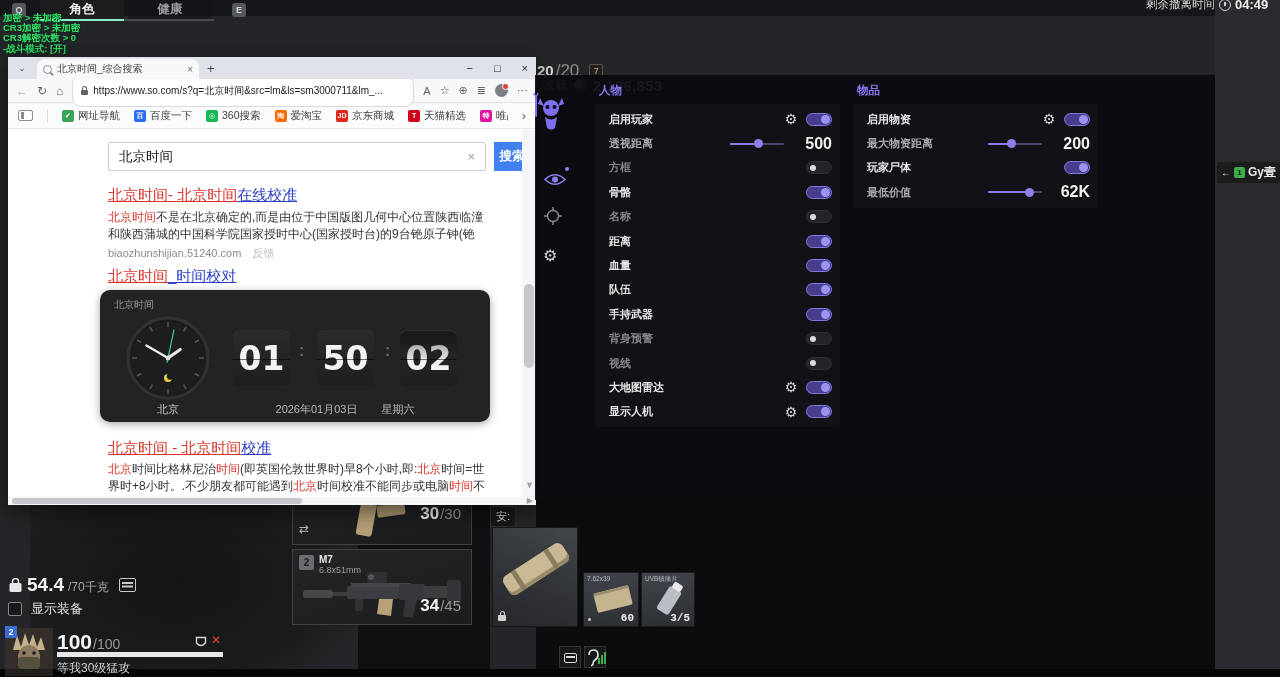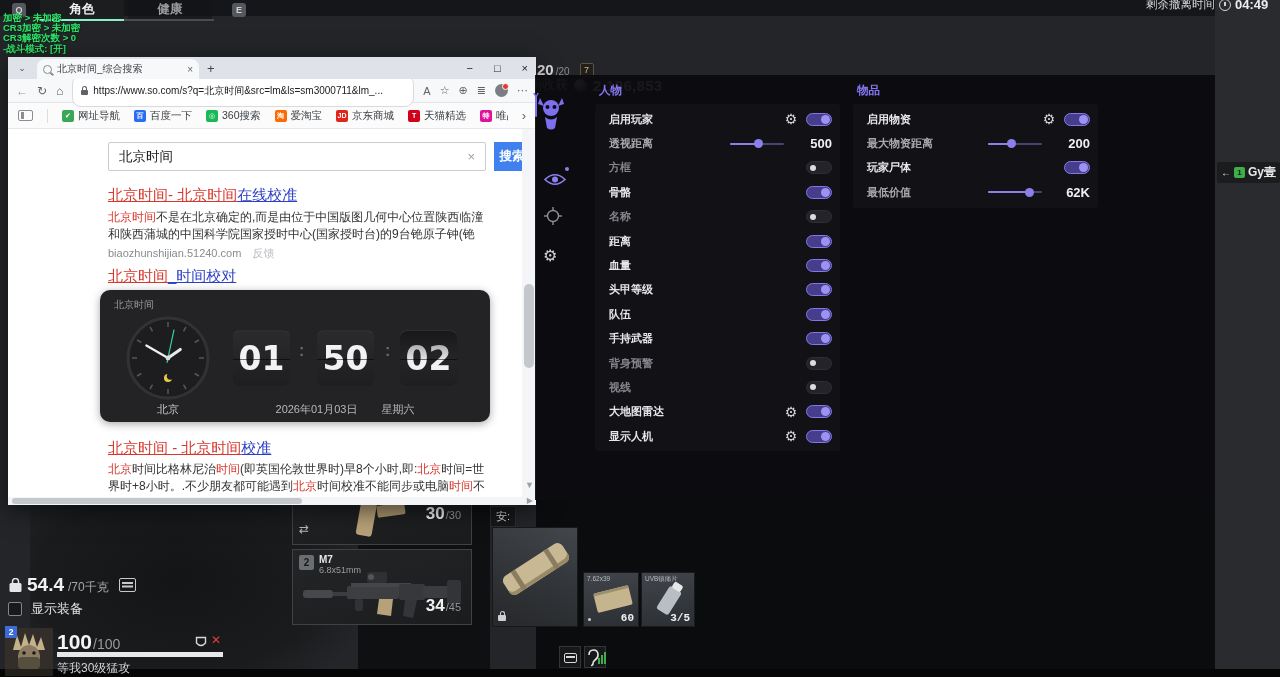--- a/index.html
+++ b/index.html
@@ -32,21 +32,21 @@
   .loot-row{left:495px;top:38px;display:flex;align-items:center;gap:6px;z-index:8;margin-top:38px;}
   .list-icon{width:15px;height:13px;border:1.5px solid #b7b8ba;border-radius:2px;position:relative;}
   .list-icon::before{content:"";position:absolute;left:2px;right:2px;top:3px;height:1.5px;background:#b7b8ba;
     box-shadow:0 3px 0 #b7b8ba;}
   .loot-label{font-size:13px;color:#dcdcde;}
   .coin{width:13px;height:13px;border-radius:50%;
     background:radial-gradient(circle at 35% 30%,#ececec,#9d9d9d 45%,#4c4c4c 95%);}
   .loot-value{font-size:15px;font-weight:bold;color:#f0f0f1;letter-spacing:.3px;}
   .ammo-row{left:537px;top:61px;display:flex;align-items:baseline;gap:2px;z-index:8;}
   .ammo-v{font-size:15px;font-weight:bold;color:#d9d9db;}
-  .ammo-m{font-size:10px;color:#8b8b8e;}
+  .ammo-m{font-size:17px;color:#8b8b8e;}
   .g-badge{margin-left:8px;width:14px;height:14px;border:1px solid #5c5347;background:#221f1b;
     color:#c9b38a;font-size:9px;display:flex;align-items:center;justify-content:center;border-radius:2px;align-self:center;}
   .timer{left:1146px;top:-3px;display:flex;align-items:center;gap:4px;z-index:8;}
   .timer-label{font-size:11.5px;color:#d8d8da;}
   .clock-ic{width:12px;height:12px;border-radius:50%;border:1.5px solid #d2d2d5;position:relative;}
   .clock-ic::before{content:"";position:absolute;left:4px;top:2px;width:1.5px;height:4px;background:#d2d2d5;}
   .timer-value{font-size:13px;font-weight:bold;color:#eceded;}
 
   
   .mate{left:1217px;top:162px;display:flex;align-items:center;gap:3px;z-index:8;
@@ -69,21 +69,21 @@
   .mlabel.lit{color:#e6e6ea;} .mlabel.mid{color:#a9a9af;} .mlabel.dim{color:#85858c;}
   .gear{width:20px;text-align:center;margin-right:5px;color:#d5d5da;font-size:14px;line-height:1;}
   .tgl{position:relative;width:26px;height:13px;border-radius:7px;}
   .tgl.on{background:#463d8c;border:1px solid #8478e8;}
   .tgl.on .tknob{position:absolute;right:1px;top:1px;width:9px;height:9px;border-radius:50%;background:#9c92f2;}
   .tgl.off{background:#232329;border:1px solid #2e2e34;}
   .tgl.off .tknob{position:absolute;left:3px;top:2.5px;width:6px;height:6px;border-radius:50%;background:#dcdcdf;}
   .mslider{position:relative;width:54px;height:2px;background:#4a4470;margin-right:14px;border-radius:1px;}
   .sfill{position:absolute;left:0;top:0;height:2px;background:#8b80ea;border-radius:1px;}
   .sknob{position:absolute;top:-3.5px;width:9px;height:9px;border-radius:50%;background:#8b80ea;}
-  .mval{width:34px;text-align:right;font-size:13px;font-weight:bold;color:#f0f0f2;}
+  .mval{width:34px;text-align:right;font-size:16px;font-weight:bold;color:#f0f0f2;}
 
   
   .browser{left:8px;top:57px;width:528px;height:448px;z-index:30;box-shadow:0 6px 22px rgba(0,0,0,.55);}
   .b-title{height:22px;background:#dfe3e9;display:flex;align-items:center;position:relative;}
   .b-chev{width:18px;height:16px;margin-left:5px;border-radius:3px;color:#555;font-size:9px;
     display:flex;align-items:center;justify-content:center;}
   .b-tab{margin-left:6px;width:162px;height:20px;margin-top:2px;background:#f6f8fa;
     border-radius:8px 8px 0 0;display:flex;align-items:center;padding:0 6px;gap:5px;}
   .favicon{width:9px;height:9px;border:1.5px solid #8a8d91;border-radius:50%;position:relative;flex:none;}
   .favicon::after{content:"";position:absolute;right:-3px;bottom:-2px;width:4px;height:1.5px;background:#8a8d91;transform:rotate(40deg);}
@@ -157,21 +157,21 @@
   
   .wcard{width:180px;background:linear-gradient(160deg,#232527,#1a1c1e);border:1px solid #3f4144;z-index:5;}
   .wcard1{left:292px;top:437px;height:108px;}
   .wcard2{left:292px;top:549px;height:76px;}
   .slotbadge{left:6px;top:5px;width:15px;height:15px;background:#6a6d71;border-radius:2px;color:#16181a;
     font-size:10px;font-weight:bold;display:flex;align-items:center;justify-content:center;}
   .wname{left:26px;top:4px;font-size:10px;font-weight:bold;color:#e8e8e9;}
   .wcal{left:26px;top:15px;font-size:9px;color:#9a9da0;}
   .wammo{right:10px;display:flex;align-items:baseline;gap:1px;}
   .wammo .a{font-size:17px;font-weight:bold;color:#f0f0f1;}
-  .wammo .m{font-size:11px;color:#94979a;}
+  .wammo .m{font-size:15px;color:#94979a;}
   .swap{left:6px;bottom:8px;font-size:12px;color:#b8babd;}
   .tanmag{left:66px;top:56px;width:16px;height:42px;background:#b7a178;transform:rotate(10deg);border-radius:3px;}
   .tanst{left:84px;top:66px;width:28px;height:12px;background:#a9956e;transform:rotate(-8deg);border-radius:2px;}
   .safechip{left:490px;top:506px;background:#17181a;border:1px solid #2c2d30;color:#d8d8da;
     font-size:11px;padding:2px 5px;z-index:6;}
   .bigslot{left:492px;top:527px;width:86px;height:100px;z-index:6;border:1px solid #17181a;
     background:linear-gradient(200deg,#43474c 0%,#33363a 45%,#26282b 100%);}
   .case{left:8px;top:30px;width:70px;height:22px;background:#c9b894;border-radius:6px;
     transform:rotate(-33deg);box-shadow:inset 0 -4px 0 #998a66;}
   .case::before{content:"";position:absolute;left:12px;top:0;bottom:0;width:5px;background:#8a7c5e;}
@@ -562,26 +562,20 @@
               <span class="tknob"></span>
             </span>
           </div>
           <div class="mrow">
             <span class="mlabel lit">血量</span>
             <span class="tgl on">
               <span class="tknob"></span>
             </span>
           </div>
           <div class="mrow">
-            <span class="mlabel lit">头甲等级</span>
-            <span class="tgl on">
-              <span class="tknob"></span>
-            </span>
-          </div>
-          <div class="mrow">
             <span class="mlabel lit">队伍</span>
             <span class="tgl on">
               <span class="tknob"></span>
             </span>
           </div>
           <div class="mrow">
             <span class="mlabel lit">手持武器</span>
             <span class="tgl on">
               <span class="tknob"></span>
             </span>

